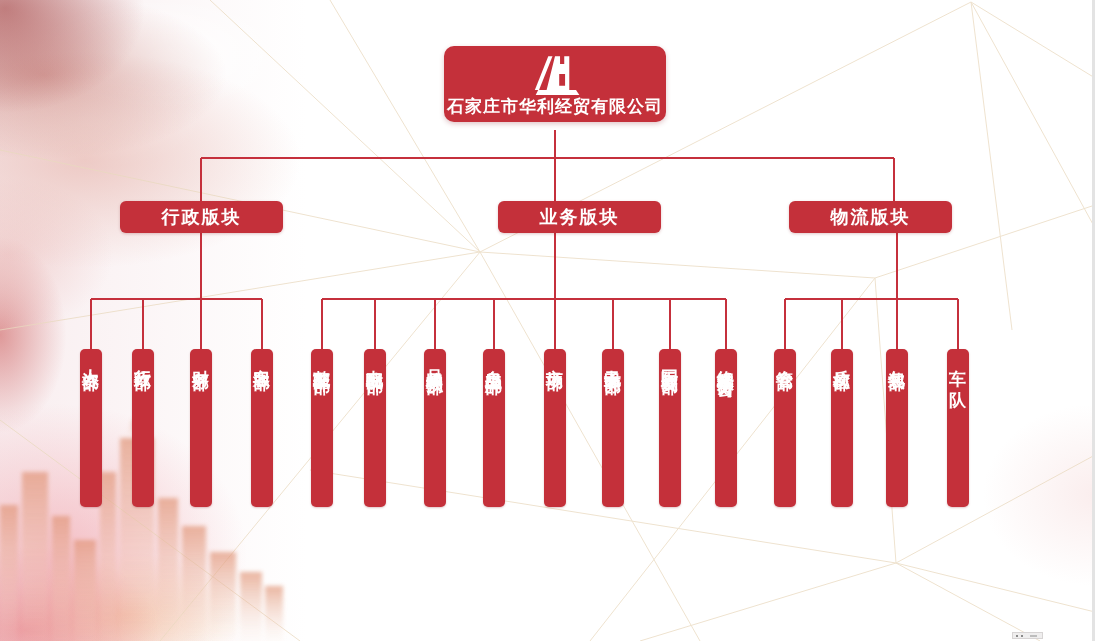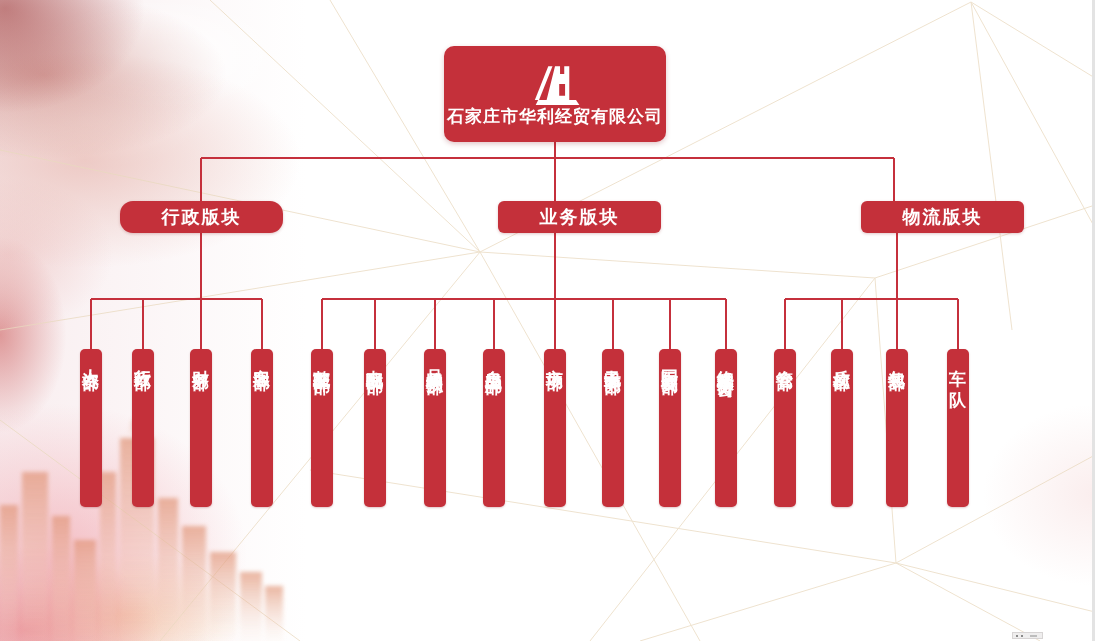--- a/index.html
+++ b/index.html
@@ -24,33 +24,33 @@
       #ffffff;
   }
 
   svg.layer { position:absolute; left:0; top:0; width:1095px; height:641px; pointer-events:none; }
 
   .node {
     position:absolute; background:#c4303a; color:#fff; font-weight:bold;
     display:flex; align-items:center; justify-content:center;
   }
   .root-node {
-    left:444px; top:46px; width:222px; height:96px; border-radius:10px;
+    left:444px; top:46px; width:222px; height:76px; border-radius:10px;
     flex-direction:column; gap:0;
     box-shadow:0 2px 5px rgba(140,30,40,.25);
   }
   .root-node .title { font-size:17px; letter-spacing:1px; white-space:nowrap; }
   .root-node .logo { width:52px; height:42px; margin-top:2px; }
 
   .division {
     top:201px; width:163px; height:32px; border-radius:6px;
     font-size:18px; letter-spacing:2px;
     box-shadow:0 1px 3px rgba(140,30,40,.25);
   }
-  .div-0 { left:120px;border-radius:13px; } .div-1 { left:498px; } .div-2 { left:861px; }
+  .div-0 { left:120px; } .div-1 { left:498px; } .div-2 { left:789px; }
 
   .bar {
     top:349px; width:22px; height:158px; border-radius:5px;
     align-items:flex-start; justify-content:center; padding-top:7px;
     box-shadow:0 1px 2px rgba(140,30,40,.25);
   }
   .bar span {
     writing-mode:vertical-rl; text-orientation:upright;
     font-size:17px; letter-spacing:2px; line-height:22px; white-space:pre;
   }

